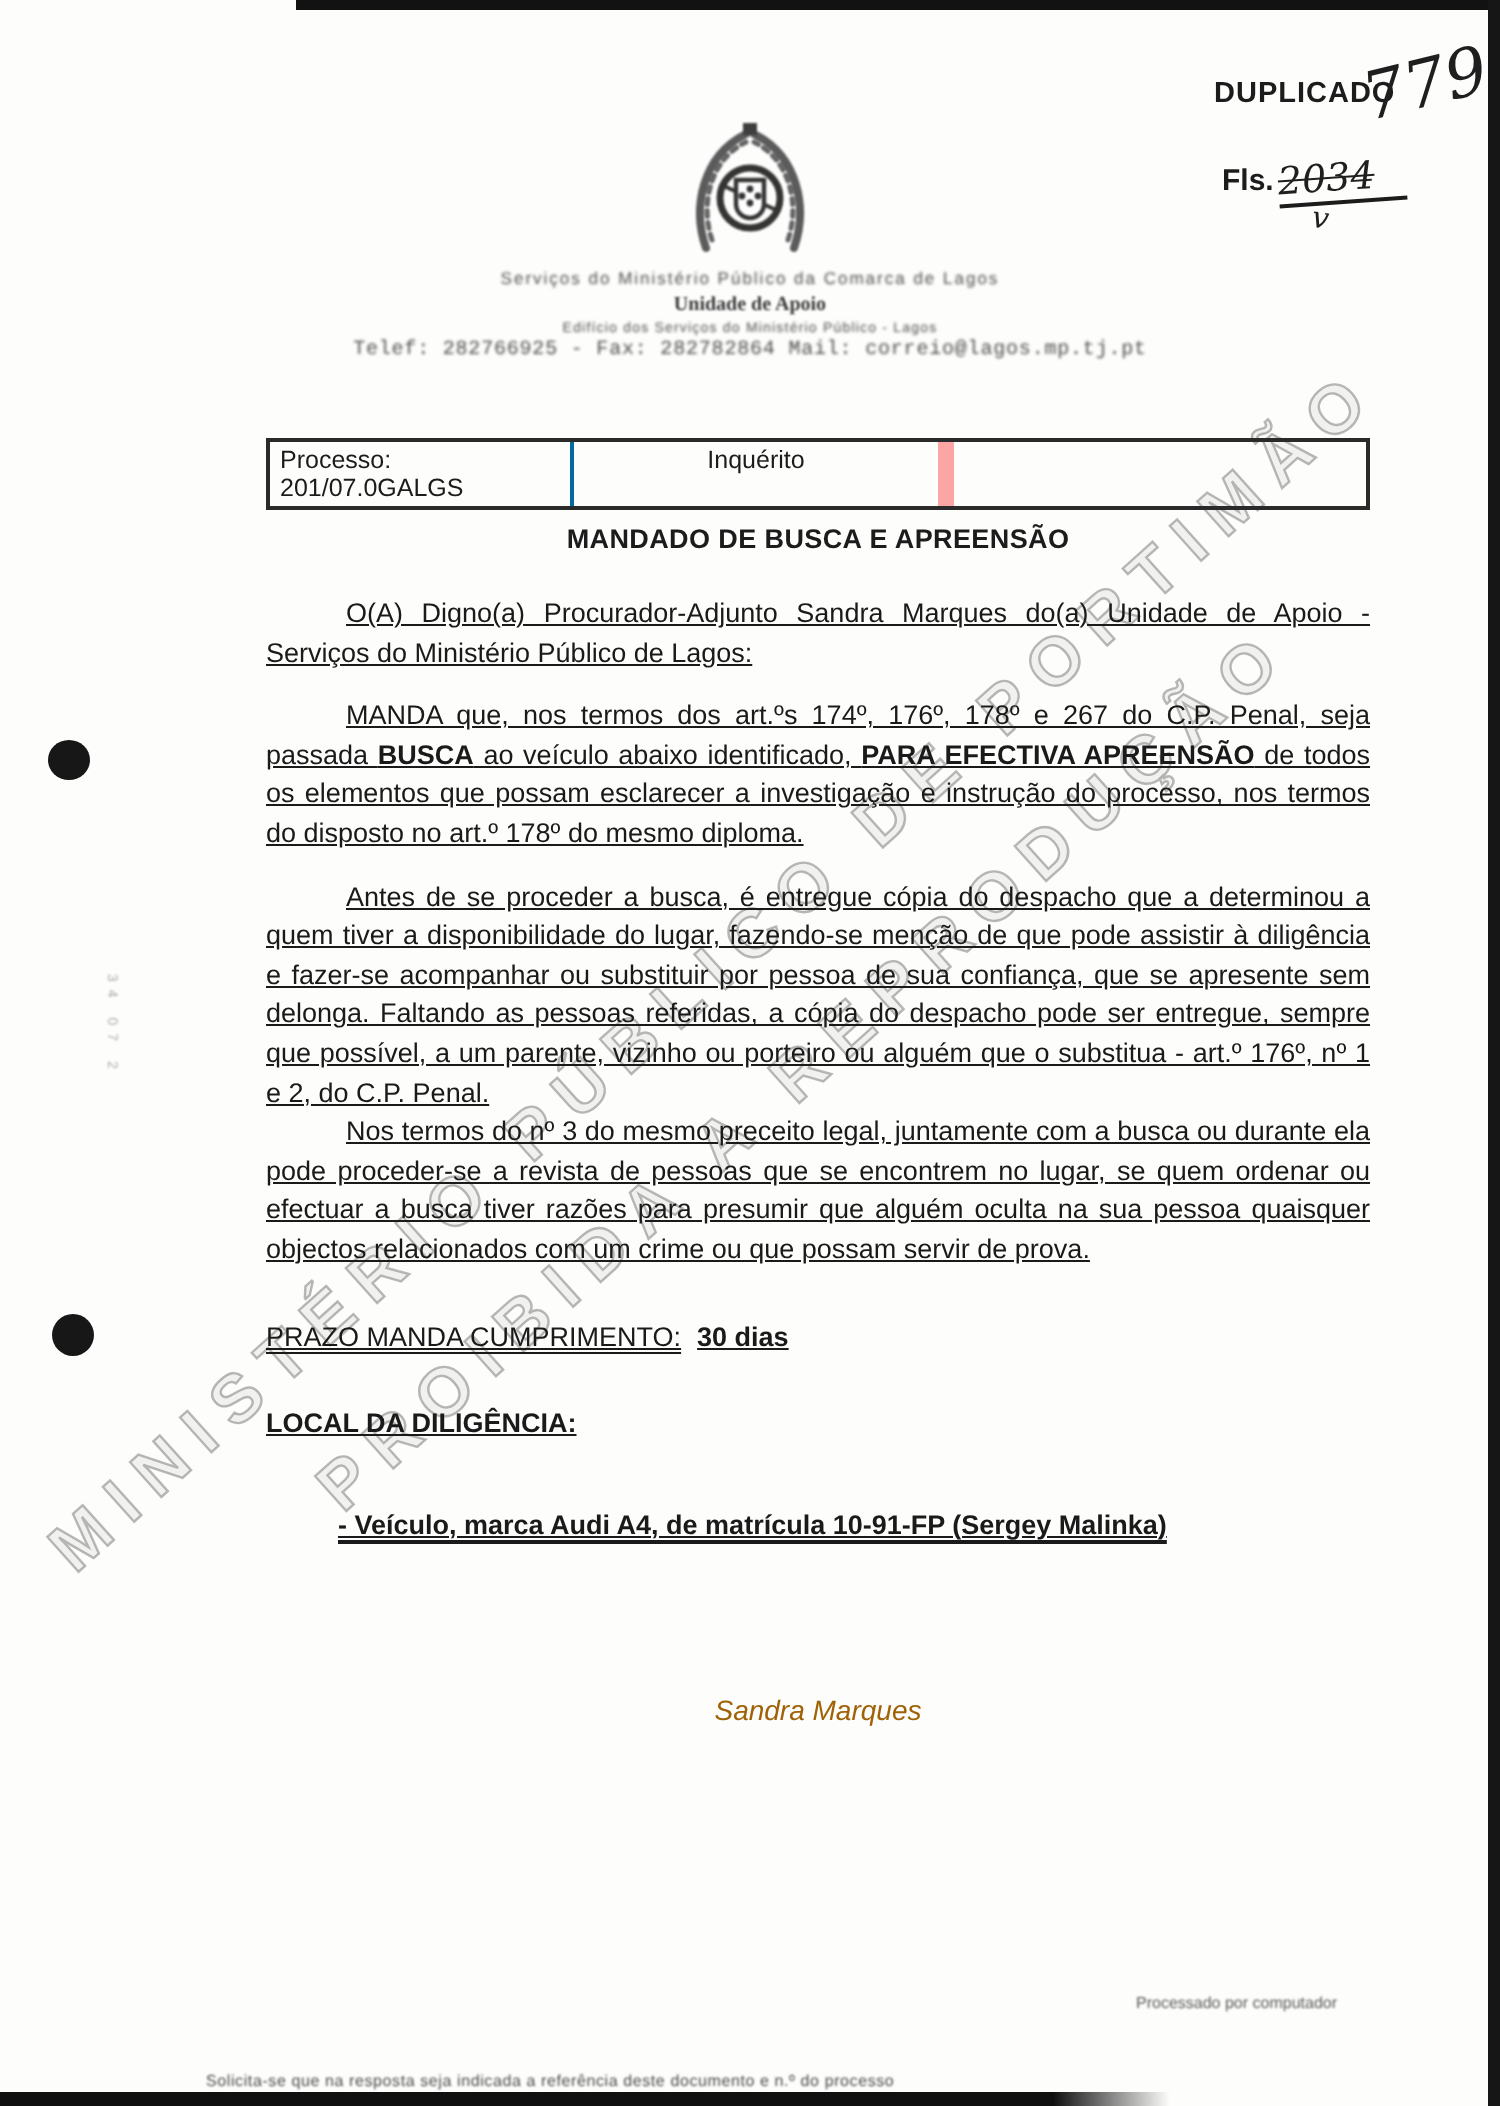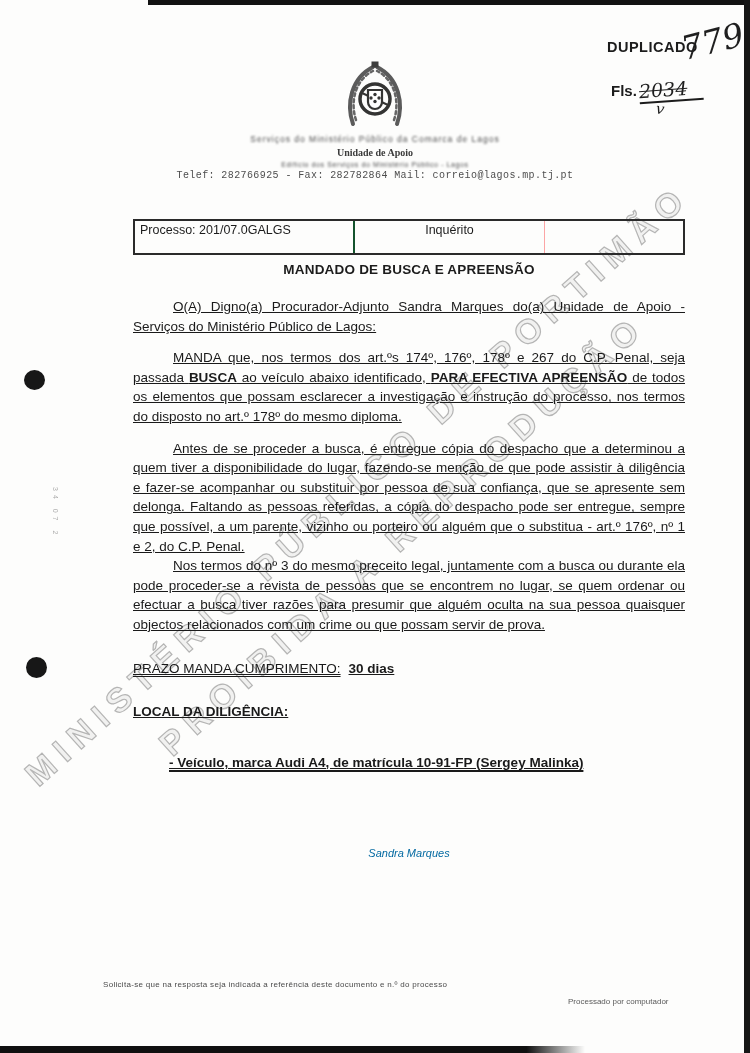--- a/index.html
+++ b/index.html
@@ -34,50 +34,50 @@
   .letterhead{position:absolute;left:75px;top:134px;width:600px;text-align:center;color:#4e4e4e;}
   .lh-org{font-size:8.5px;letter-spacing:1px;filter:blur(.8px);}
   .lh-unit{font-family:"Liberation Serif", serif;font-weight:bold;font-size:10px;color:#3b3b3b;
     margin-top:3px;filter:blur(.5px);}
   .lh-addr{font-size:7px;letter-spacing:.6px;margin-top:3px;filter:blur(.9px);}
   .lh-contacts{font-size:10px;letter-spacing:.4px;margin-top:2px;filter:blur(.7px);font-family:Liberation Mono, monospace;}
   
   .case-table{position:absolute;left:133px;top:219px;width:552px;height:36px;
     display:flex;border:2px solid #2a2a2a;box-sizing:border-box;font-size:12.5px;}
   .case-table .cell{box-sizing:border-box;padding:2px 5px;}
-  .cell.c1{width:220px;border-right:2px solid #14532d;}
-  .cell.c2{width:190px;border-right:1px solid #fca5a5;text-align:center;}
+  .cell.c1{width:152px;border-right:2px solid #0369a1;}
+  .cell.c2{width:190px;border-right:8px solid #fca5a5;text-align:center;}
   .cell.c3{width:170px;text-align:right;line-height:15px;}
   
   .doc-title{position:absolute;left:133px;top:262px;width:552px;text-align:center;
     font-weight:bold;font-size:13.5px;letter-spacing:.2px;}
   .body-text{position:absolute;left:133px;top:297px;width:552px;
     font-size:13.5px;line-height:19.6px;text-align:justify;color:#1a1a1a;}
   .body-text p{margin:0;text-indent:40px;text-decoration:underline;}
   .p2{margin-top:12px !important;}
   .p3{margin-top:12px !important;}
   .p5{margin-top:13px !important;}
   .prazo-line{margin-top:24px !important;text-indent:0 !important;}
   .prazo-label{text-decoration:underline;text-underline-offset:3px;}
   .prazo-value{font-weight:bold;margin-left:8px;}
   .local-line{margin-top:24px !important;text-indent:0 !important;font-weight:bold;}
   .vehicle-line{margin-top:31px !important;text-indent:36px !important;font-weight:bold;
     text-align:left !important;}
   .vehicle-line span{text-decoration:underline;text-underline-offset:3px;text-decoration-thickness:2px;}
   .signature{position:absolute;left:133px;top:847px;width:552px;text-align:center;
-    font-style:italic;font-size:11px;color:#0369a1;}
+    font-style:italic;font-size:14px;color:#a16207;}
   
   .watermark{position:absolute;left:-45px;top:225px;width:850px;height:570px;
     display:flex;flex-direction:column;align-items:center;justify-content:center;
     transform:rotate(-42deg);pointer-events:none;}
   .wm-line{white-space:nowrap;font-weight:bold;font-size:34px;letter-spacing:9px;
     color:rgba(135,135,135,0.10);-webkit-text-stroke:1.2px rgba(115,115,115,0.5);}
   .wm-line.l2{margin-top:28px;}
   
-  .footer-note{position:absolute;left:103px;top:980px;font-size:8px;color:#4a4a4a;
+  .footer-note{position:absolute;left:103px;top:1036px;font-size:8px;color:#4a4a4a;
     letter-spacing:.3px;filter:blur(.5px);}
   .processed-note{position:absolute;left:568px;top:997px;font-size:8px;color:#5a5a5a;
     filter:blur(.5px);}
 </style>
 </head>
 <body>
 
 <div class="page">
 
   <div class="watermark">

